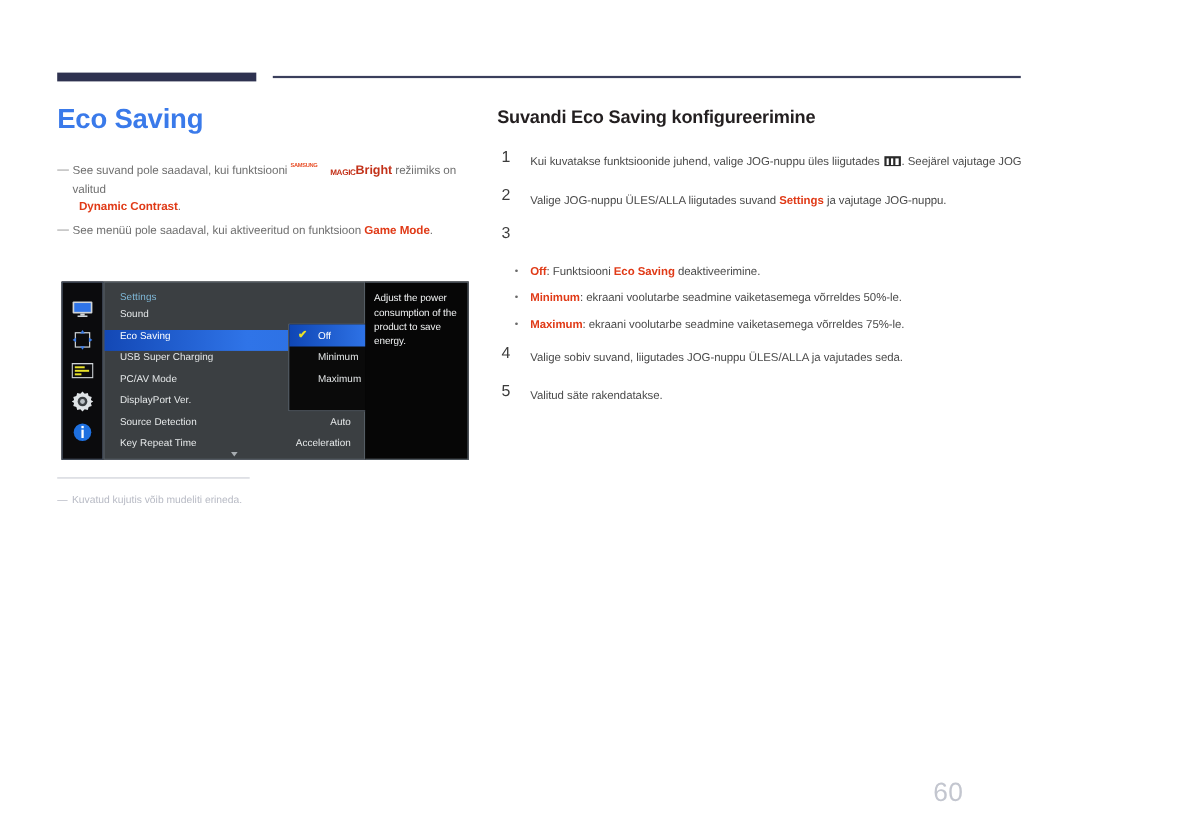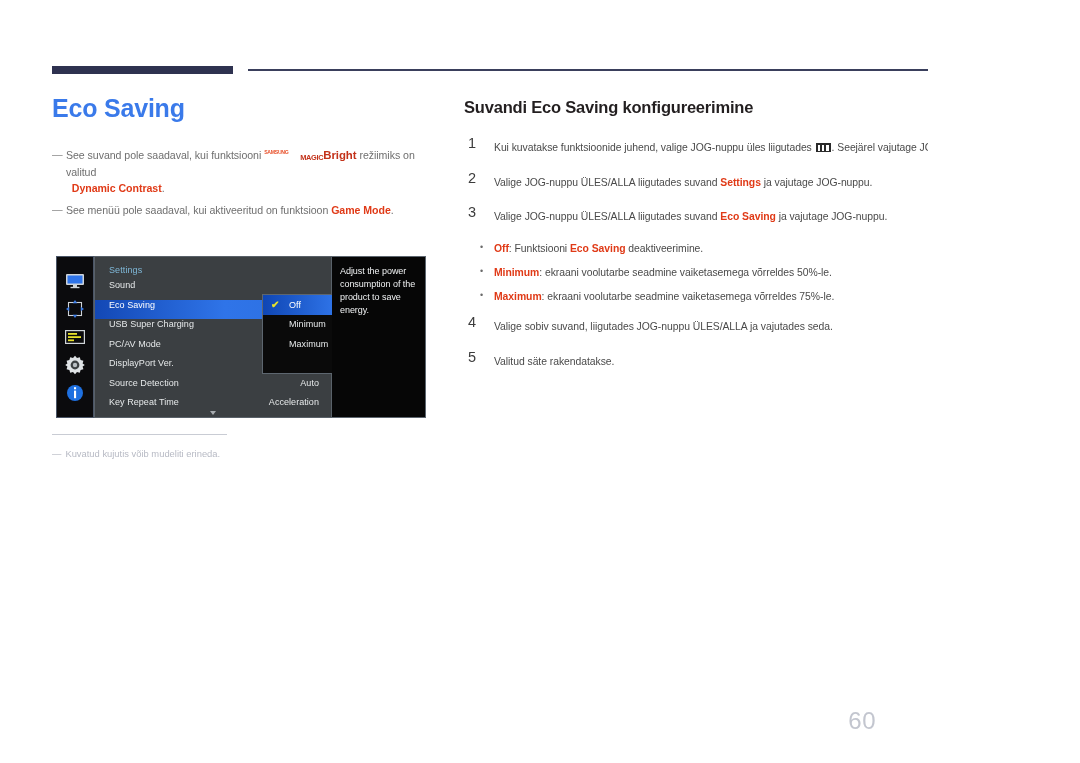--- a/index.html
+++ b/index.html
@@ -203,21 +203,21 @@
     width: 360px;
     font-size: 9.4px;
     color: #b7bac4;
     letter-spacing: 0px;
   }
   .footnote .dash { margin-right: 4px; }
 
   
   .right-col {
     position: absolute;
-    left: 464px; top: 98px;
+    left: 452px; top: 98px;
     width: 580px;
   }
   .right-title {
     font-size: 16.5px;
     font-weight: bold;
     color: #231f20;
     margin: 0 0 20px 0;
     letter-spacing: -0.2px;
   }
   .step {
@@ -417,21 +417,20 @@
       <span class="step-text"><span>Kui kuvatakse funktsioonide juhend, valige JOG-nuppu üles liigutades </span><span class="keyglyph"><i></i><i></i><i></i></span><span>. Seejärel vajutage JOG-nuppu.</span></span>
     </div>
 
     <div class="step">
       <span class="step-num">2</span>
       <span class="step-text"><span>Valige JOG-nuppu ÜLES/ALLA liigutades suvand </span><span class="red">Settings</span><span> ja vajutage JOG-nuppu.</span></span>
     </div>
 
     <div class="step">
       <span class="step-num">3</span>
-      <span class="step-text"><span>Valige JOG-nuppu ÜLES/ALLA liigutades suvand </span><span class="red">Eco Saving</span><span> ja vajutage JOG-nuppu.</span></span>
     </div>
 
     <div class="bullets">
       <div class="bullet">
         <span class="dot">•</span><span class="red">Off</span><span>: Funktsiooni </span><span class="red">Eco Saving</span><span> deaktiveerimine.</span>
       </div>
       <div class="bullet">
         <span class="dot">•</span><span class="red">Minimum</span><span>: ekraani voolutarbe seadmine vaiketasemega võrreldes 50%-le.</span>
       </div>
       <div class="bullet">

